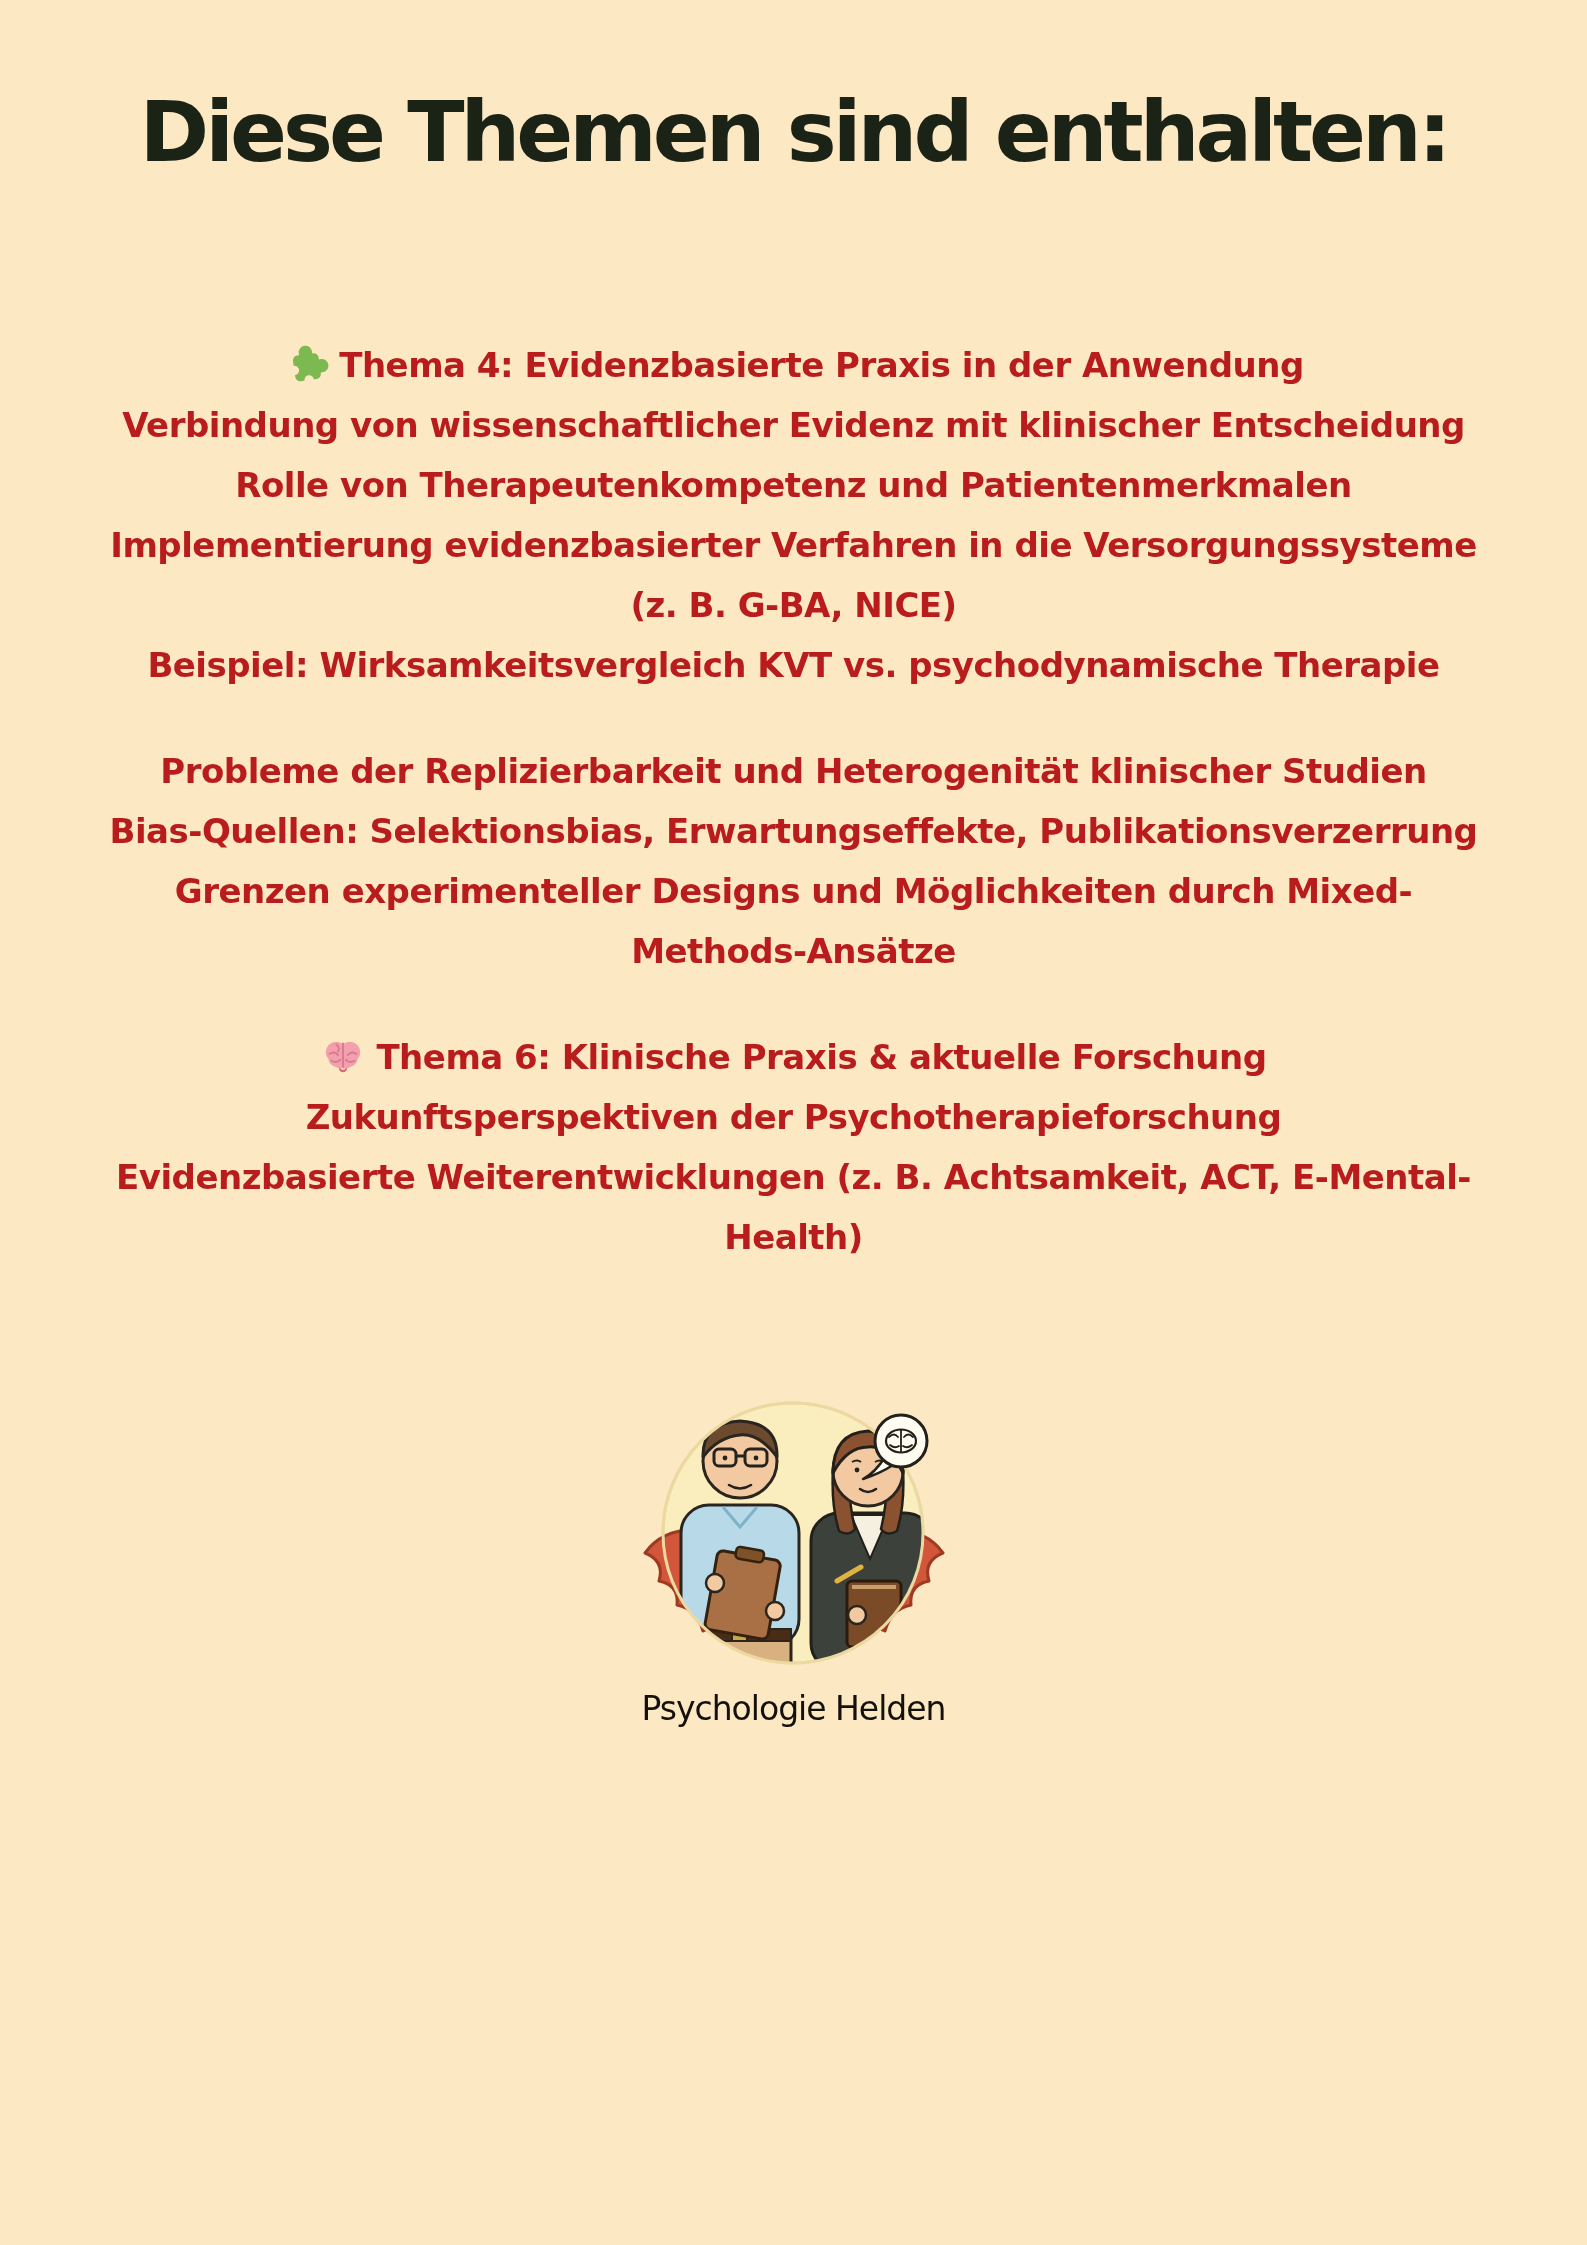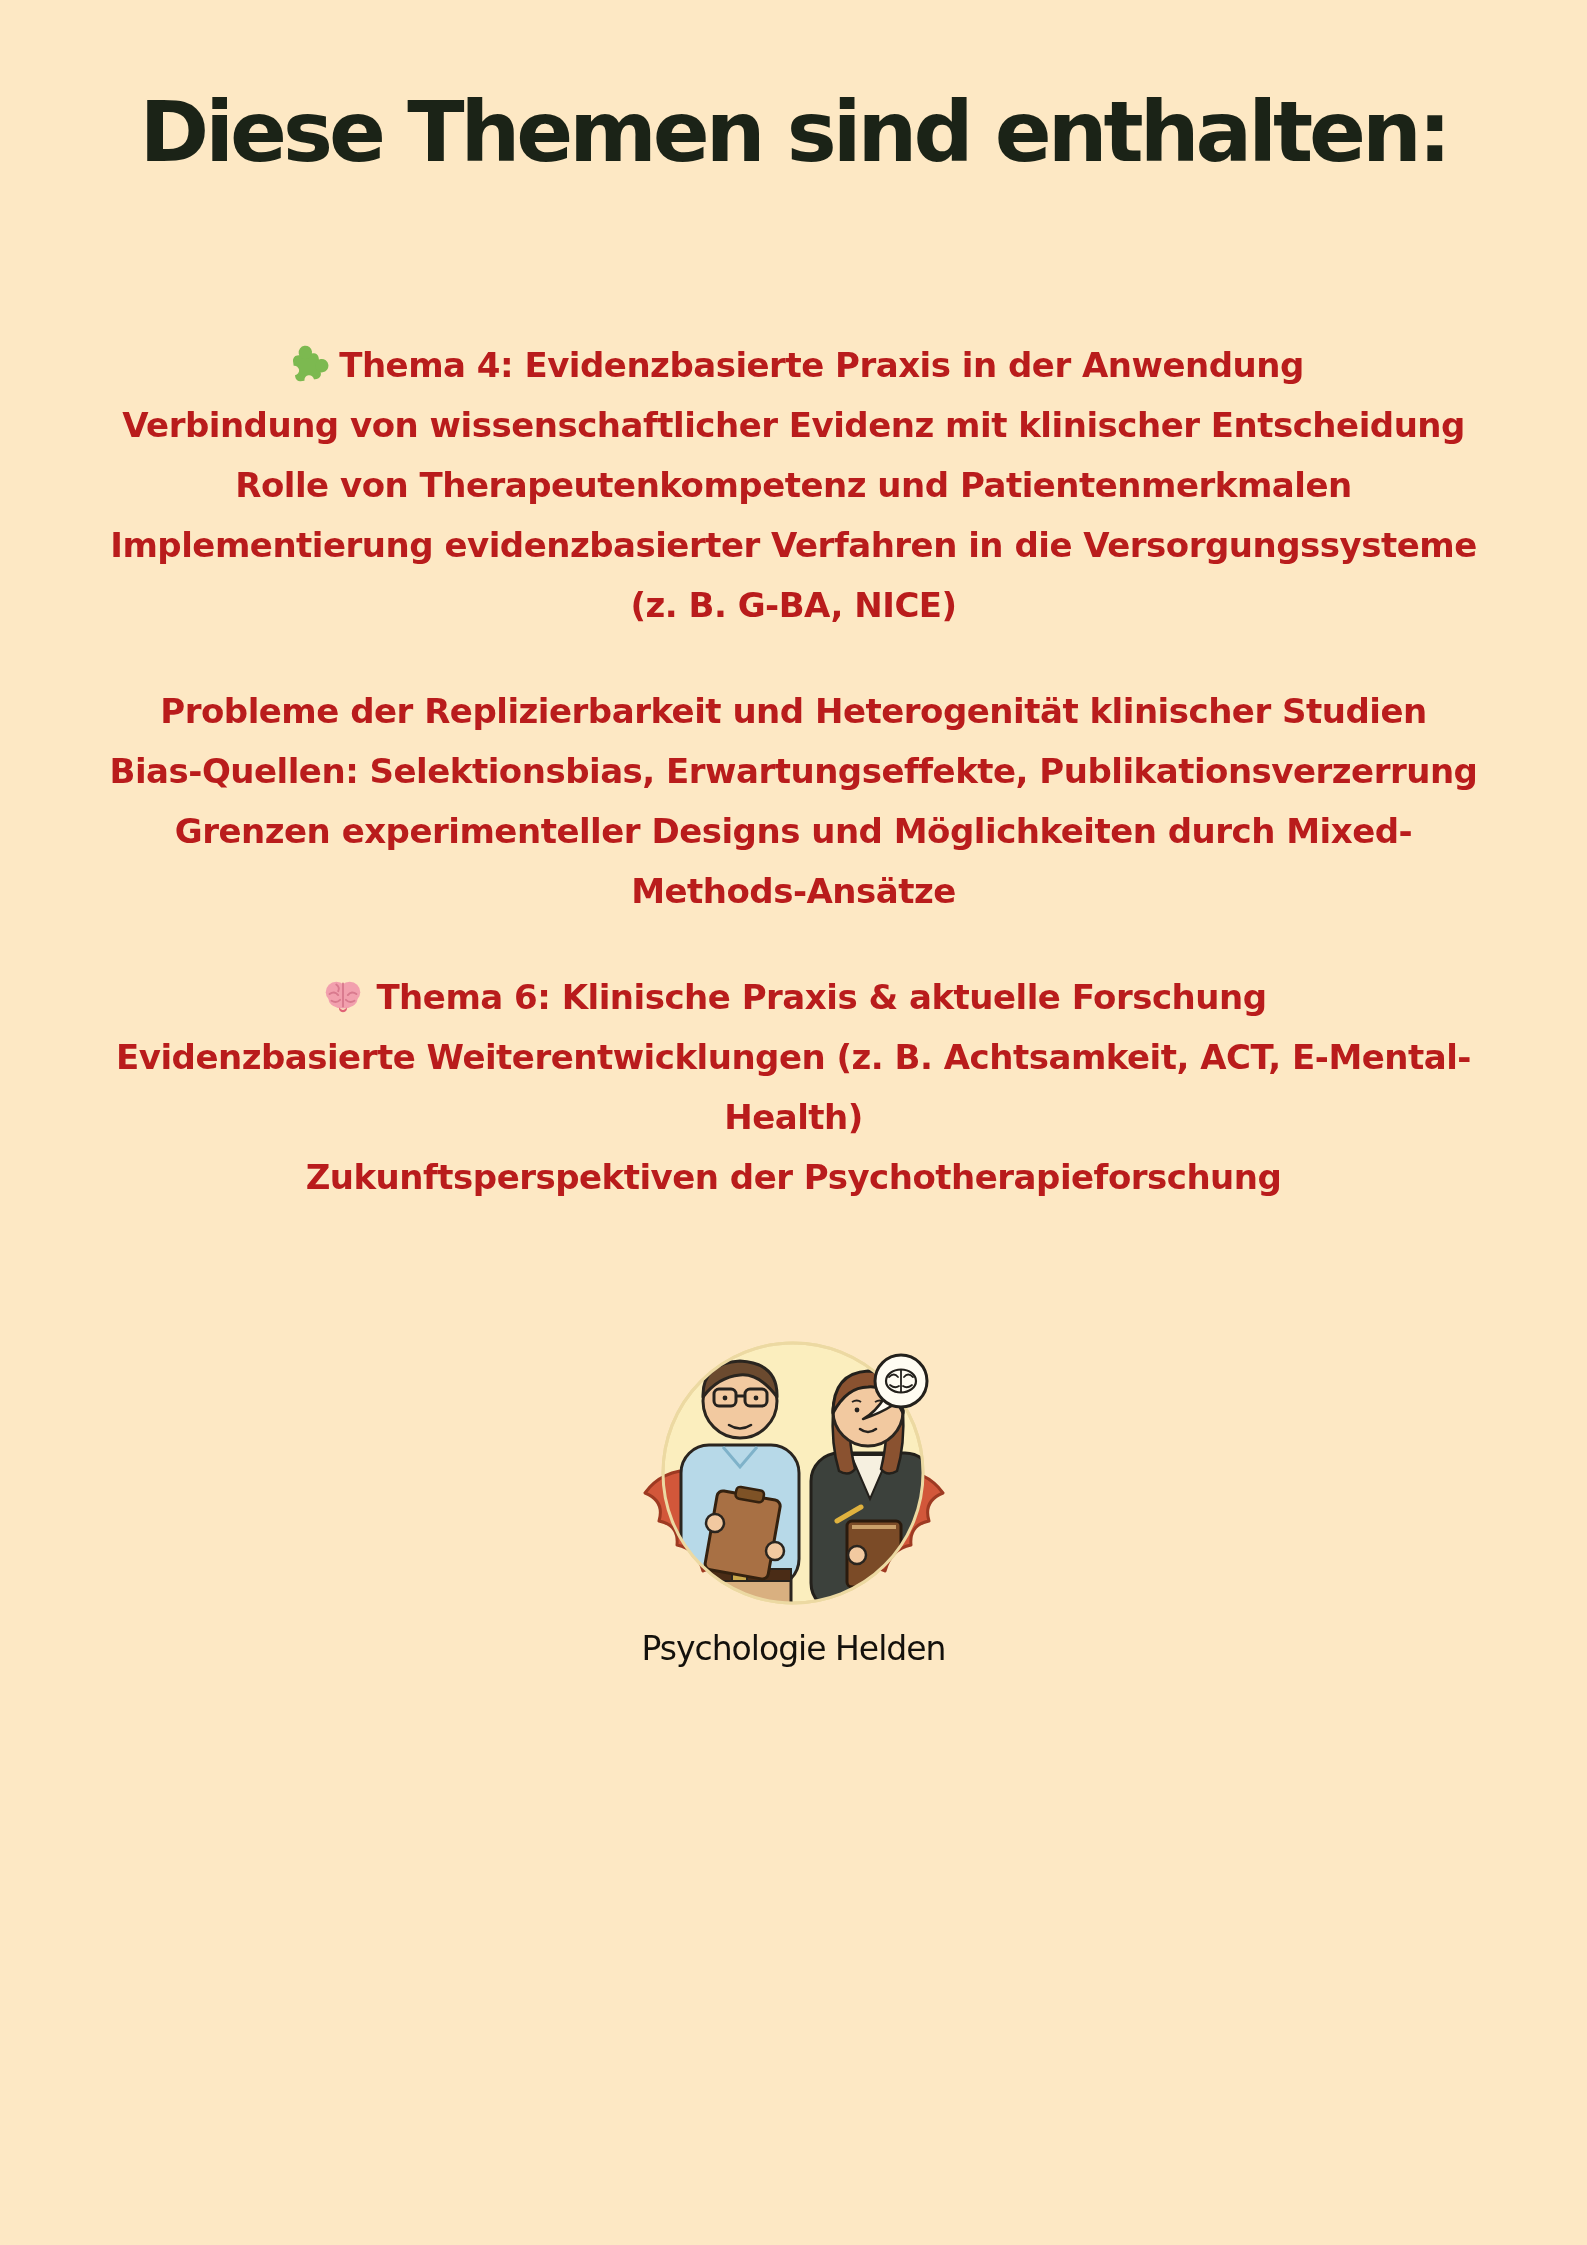--- a/index.html
+++ b/index.html
@@ -87,40 +87,41 @@
             <circle cx="25" cy="12" r="7" fill="#7cb950"></circle>
             <circle cx="40" cy="28" r="7" fill="#7cb950"></circle>
             <circle cx="11" cy="29" r="5" fill="#fde8c4"></circle>
             <circle cx="25" cy="41" r="5" fill="#fde8c4"></circle>
           </g>
         </svg><span>Thema 4: Evidenzbasierte Praxis in der Anwendung</span>
       </span>
       <span class="line">Verbindung von wissenschaftlicher Evidenz mit klinischer Entscheidung</span>
       <span class="line">Rolle von Therapeutenkompetenz und Patientenmerkmalen</span>
       <span class="line">Implementierung evidenzbasierter Verfahren in die Versorgungssysteme (z.&nbsp;B.&nbsp;G-BA,&nbsp;NICE)</span>
+      <span class="line">Beispiel: Wirksamkeitsvergleich KVT vs. psychodynamische Therapie</span>
     </section>
 
     <section class="section">
       <span class="line">Probleme der Replizierbarkeit und Heterogenität klinischer Studien</span>
       <span class="line">Bias-Quellen: Selektionsbias, Erwartungseffekte, Publikationsverzerrung</span>
       <span class="line">Grenzen experimenteller Designs und Möglichkeiten durch Mixed-Methods-⁠Ansätze</span>
     </section>
 
     <section class="section">
       <span class="section-heading">
         <svg class="topic-icon" viewBox="0 0 48 48" aria-hidden="true">
           <circle cx="17" cy="20" r="11" fill="#f2a0ae"></circle>
           <circle cx="31" cy="20" r="11" fill="#f2a0ae"></circle>
           <ellipse cx="24" cy="27" rx="15" ry="10" fill="#f2a0ae"></ellipse>
           <path d="M20 36 q4 5 8 0 q1 4 -4 5 q-5 -1 -4 -5 Z" fill="#e06377"></path>
           <path d="M24 11 v24 M10 22 q5 -4 9 1 M12 29 q5 3 9 -1 M38 22 q-5 -4 -9 1 M36 29 q-5 3 -9 -1 M17 12 q4 3 2 7" fill="none" stroke="#d97a8e" stroke-width="2" stroke-linecap="round"></path>
         </svg><span>Thema 6: Klinische Praxis &amp; aktuelle Forschung</span>
       </span>
+      <span class="line">Zukunftsperspektiven der Psychotherapieforschung</span>
       <span class="line">Evidenzbasierte Weiterentwicklungen (z.&nbsp;B. Achtsamkeit, ACT, E-Mental-Health)</span>
-      <span class="line">Zukunftsperspektiven der Psychotherapieforschung</span>
     </section>
 
   </div>
 
   <div class="footer">
     <svg class="mascot" viewBox="0 0 342 292" aria-hidden="true">
       <defs>
         <clipPath id="circ">
             <circle cx="170" cy="148" r="130"></circle>
           </clipPath>

